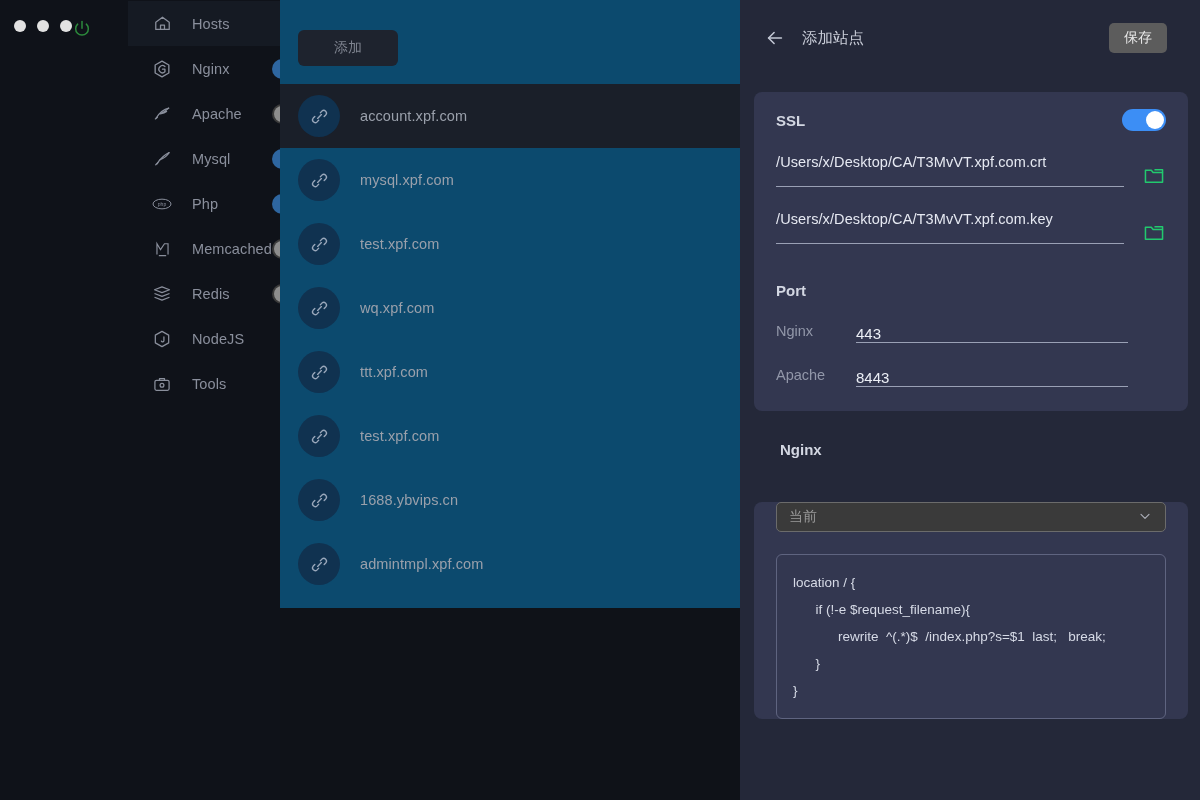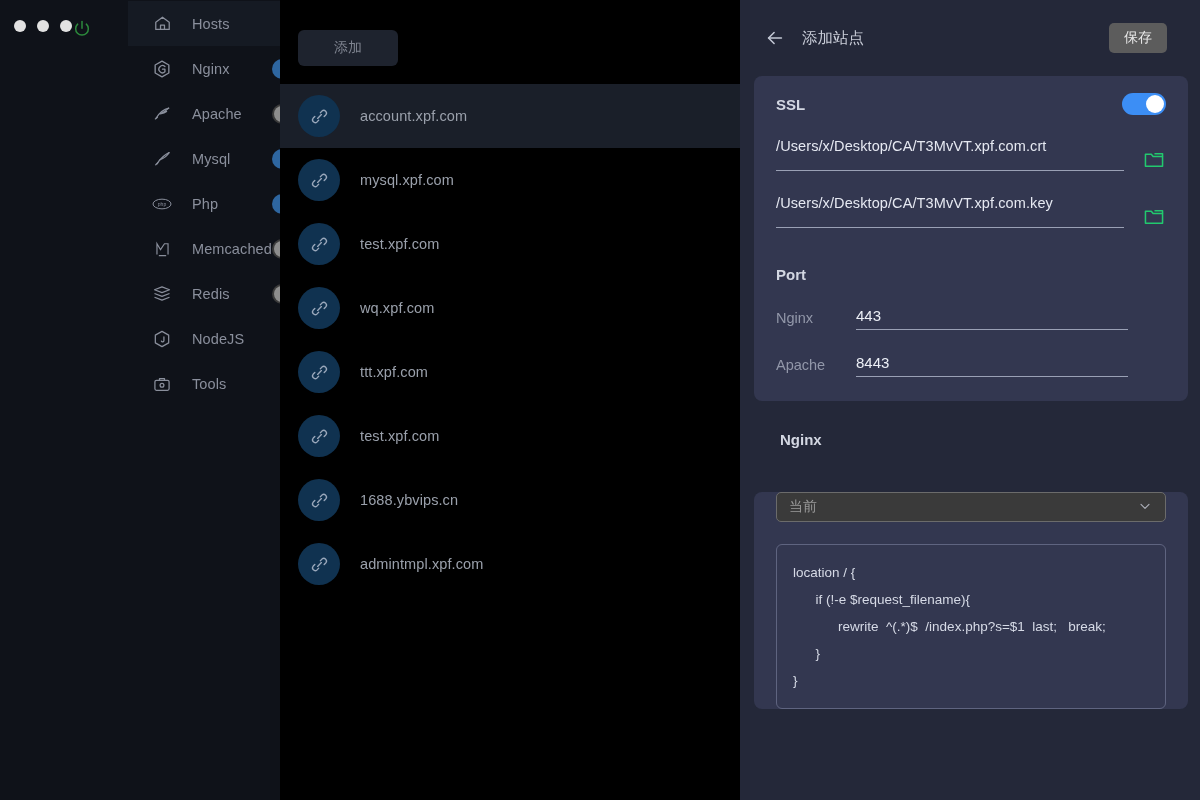--- a/index.html
+++ b/index.html
@@ -74,22 +74,22 @@
   .setup-item {
     height: 56px;
     display: flex; align-items: center;
     padding: 0 24px;
     color: #8a8f9c; font-size: 14.5px;
   }
 
   
   .list-panel {
     width: 460px; flex: 0 0 460px;
-    height: 800px;
-    background: #000000;
+    height: 608px;
+    background: #0c4a6e;
     position: relative;
   }
   .add-btn {
     margin: 30px 0 0 18px;
     width: 100px; height: 36px;
     background: #1e232e;
     border-radius: 6px;
     color: #7e838f;
     font-size: 14px;
     display: flex; align-items: center; justify-content: center;
@@ -138,20 +138,21 @@
 
   .detail-body {
     flex: 1 1 auto; overflow: hidden;
     padding: 0 12px 0 14px;
   }
 
   .card {
     background: #333750;
     border-radius: 8px;
     padding: 0 22px;
+    margin-top: 16px;
   }
   .card.ssl-card { margin-bottom: 0; padding-bottom: 24px; }
 
   .card-row-ssl {
     height: 56px;
     display: flex; align-items: center;
   }
   .card-label { color: #d3d7e2; font-size: 15px; font-weight: bold; }
   .toggle-blue {
     width: 44px; height: 22px; border-radius: 11px;
@@ -187,21 +188,20 @@
     display: flex; align-items: flex-end;
     margin-top: 24px;
   }
   .port-label {
     color: #9297a9; font-size: 14.5px;
     flex: 0 0 80px; padding-bottom: 4px;
   }
   .port-input {
     flex: 1 1 auto; max-width: 272px;
     border-bottom: 1px solid #9aa0b5;
-    padding-bottom: 5px;
     color: #eceff6; font-size: 15px;
   }
 
   .nginx-heading {
     color: #d3d7e2; font-size: 15px; font-weight: bold;
     padding: 30px 0 22px 26px;
   }
 
   .select-box {
     margin-top: 22px;

